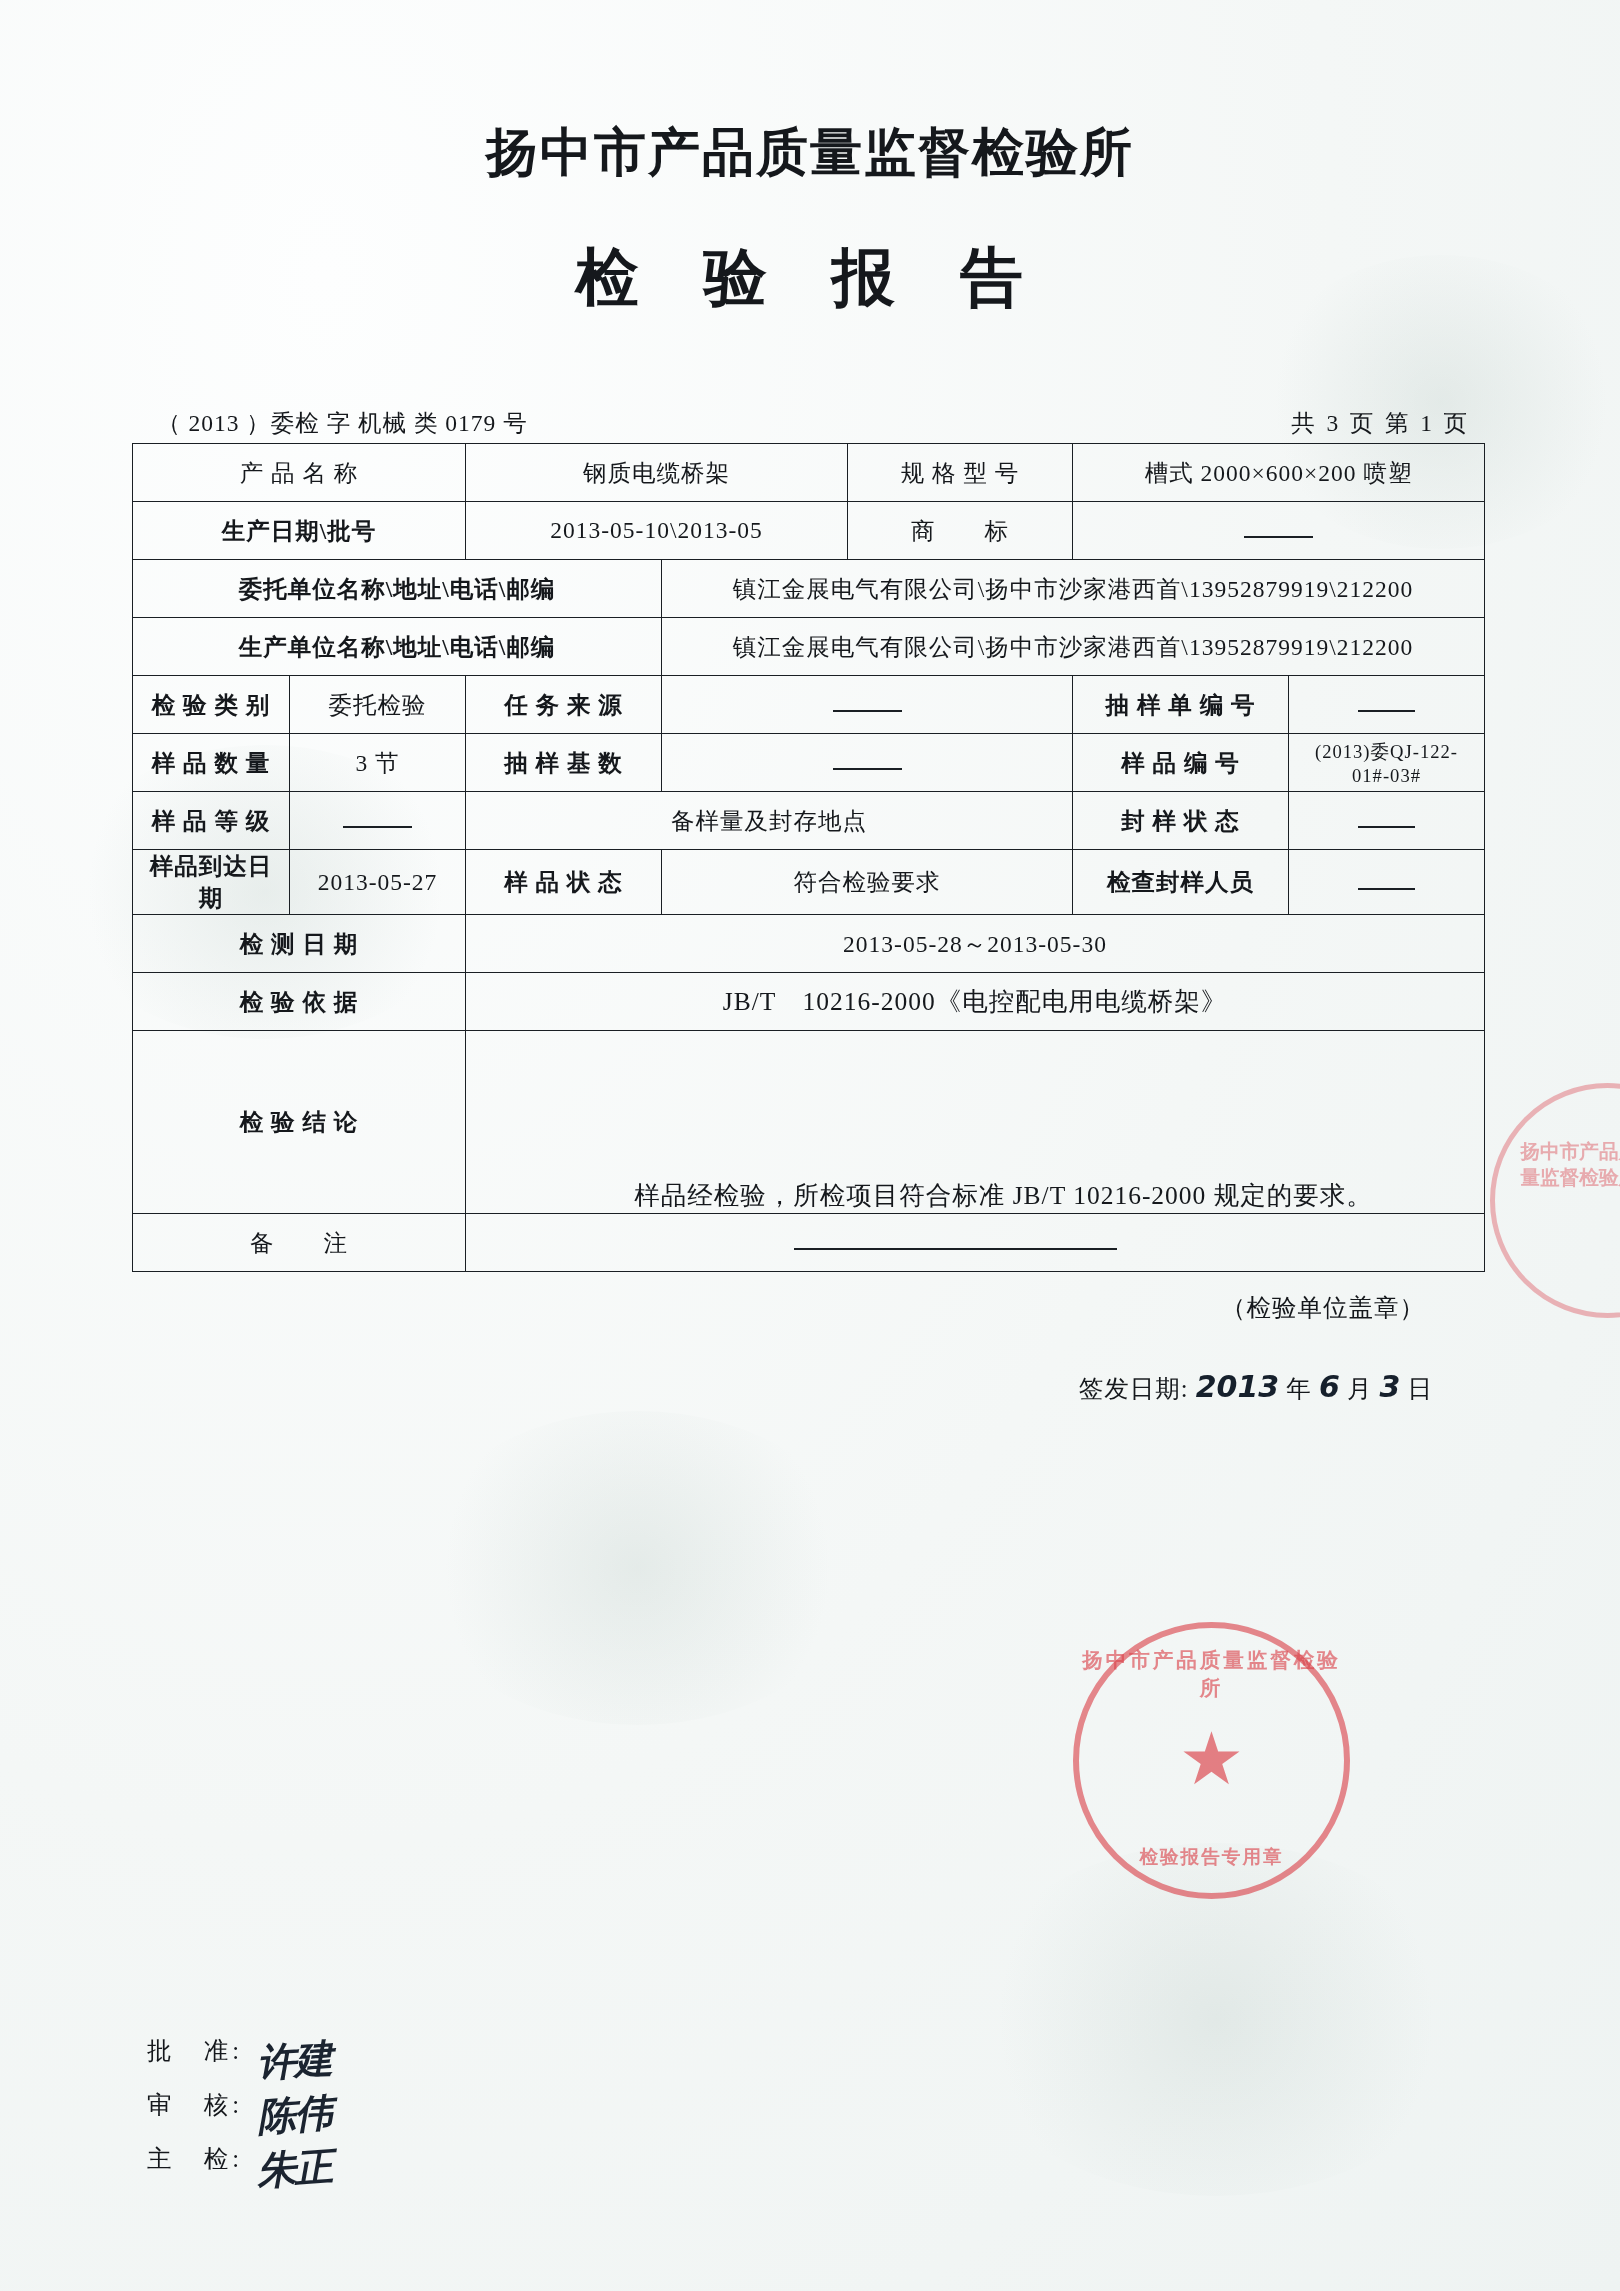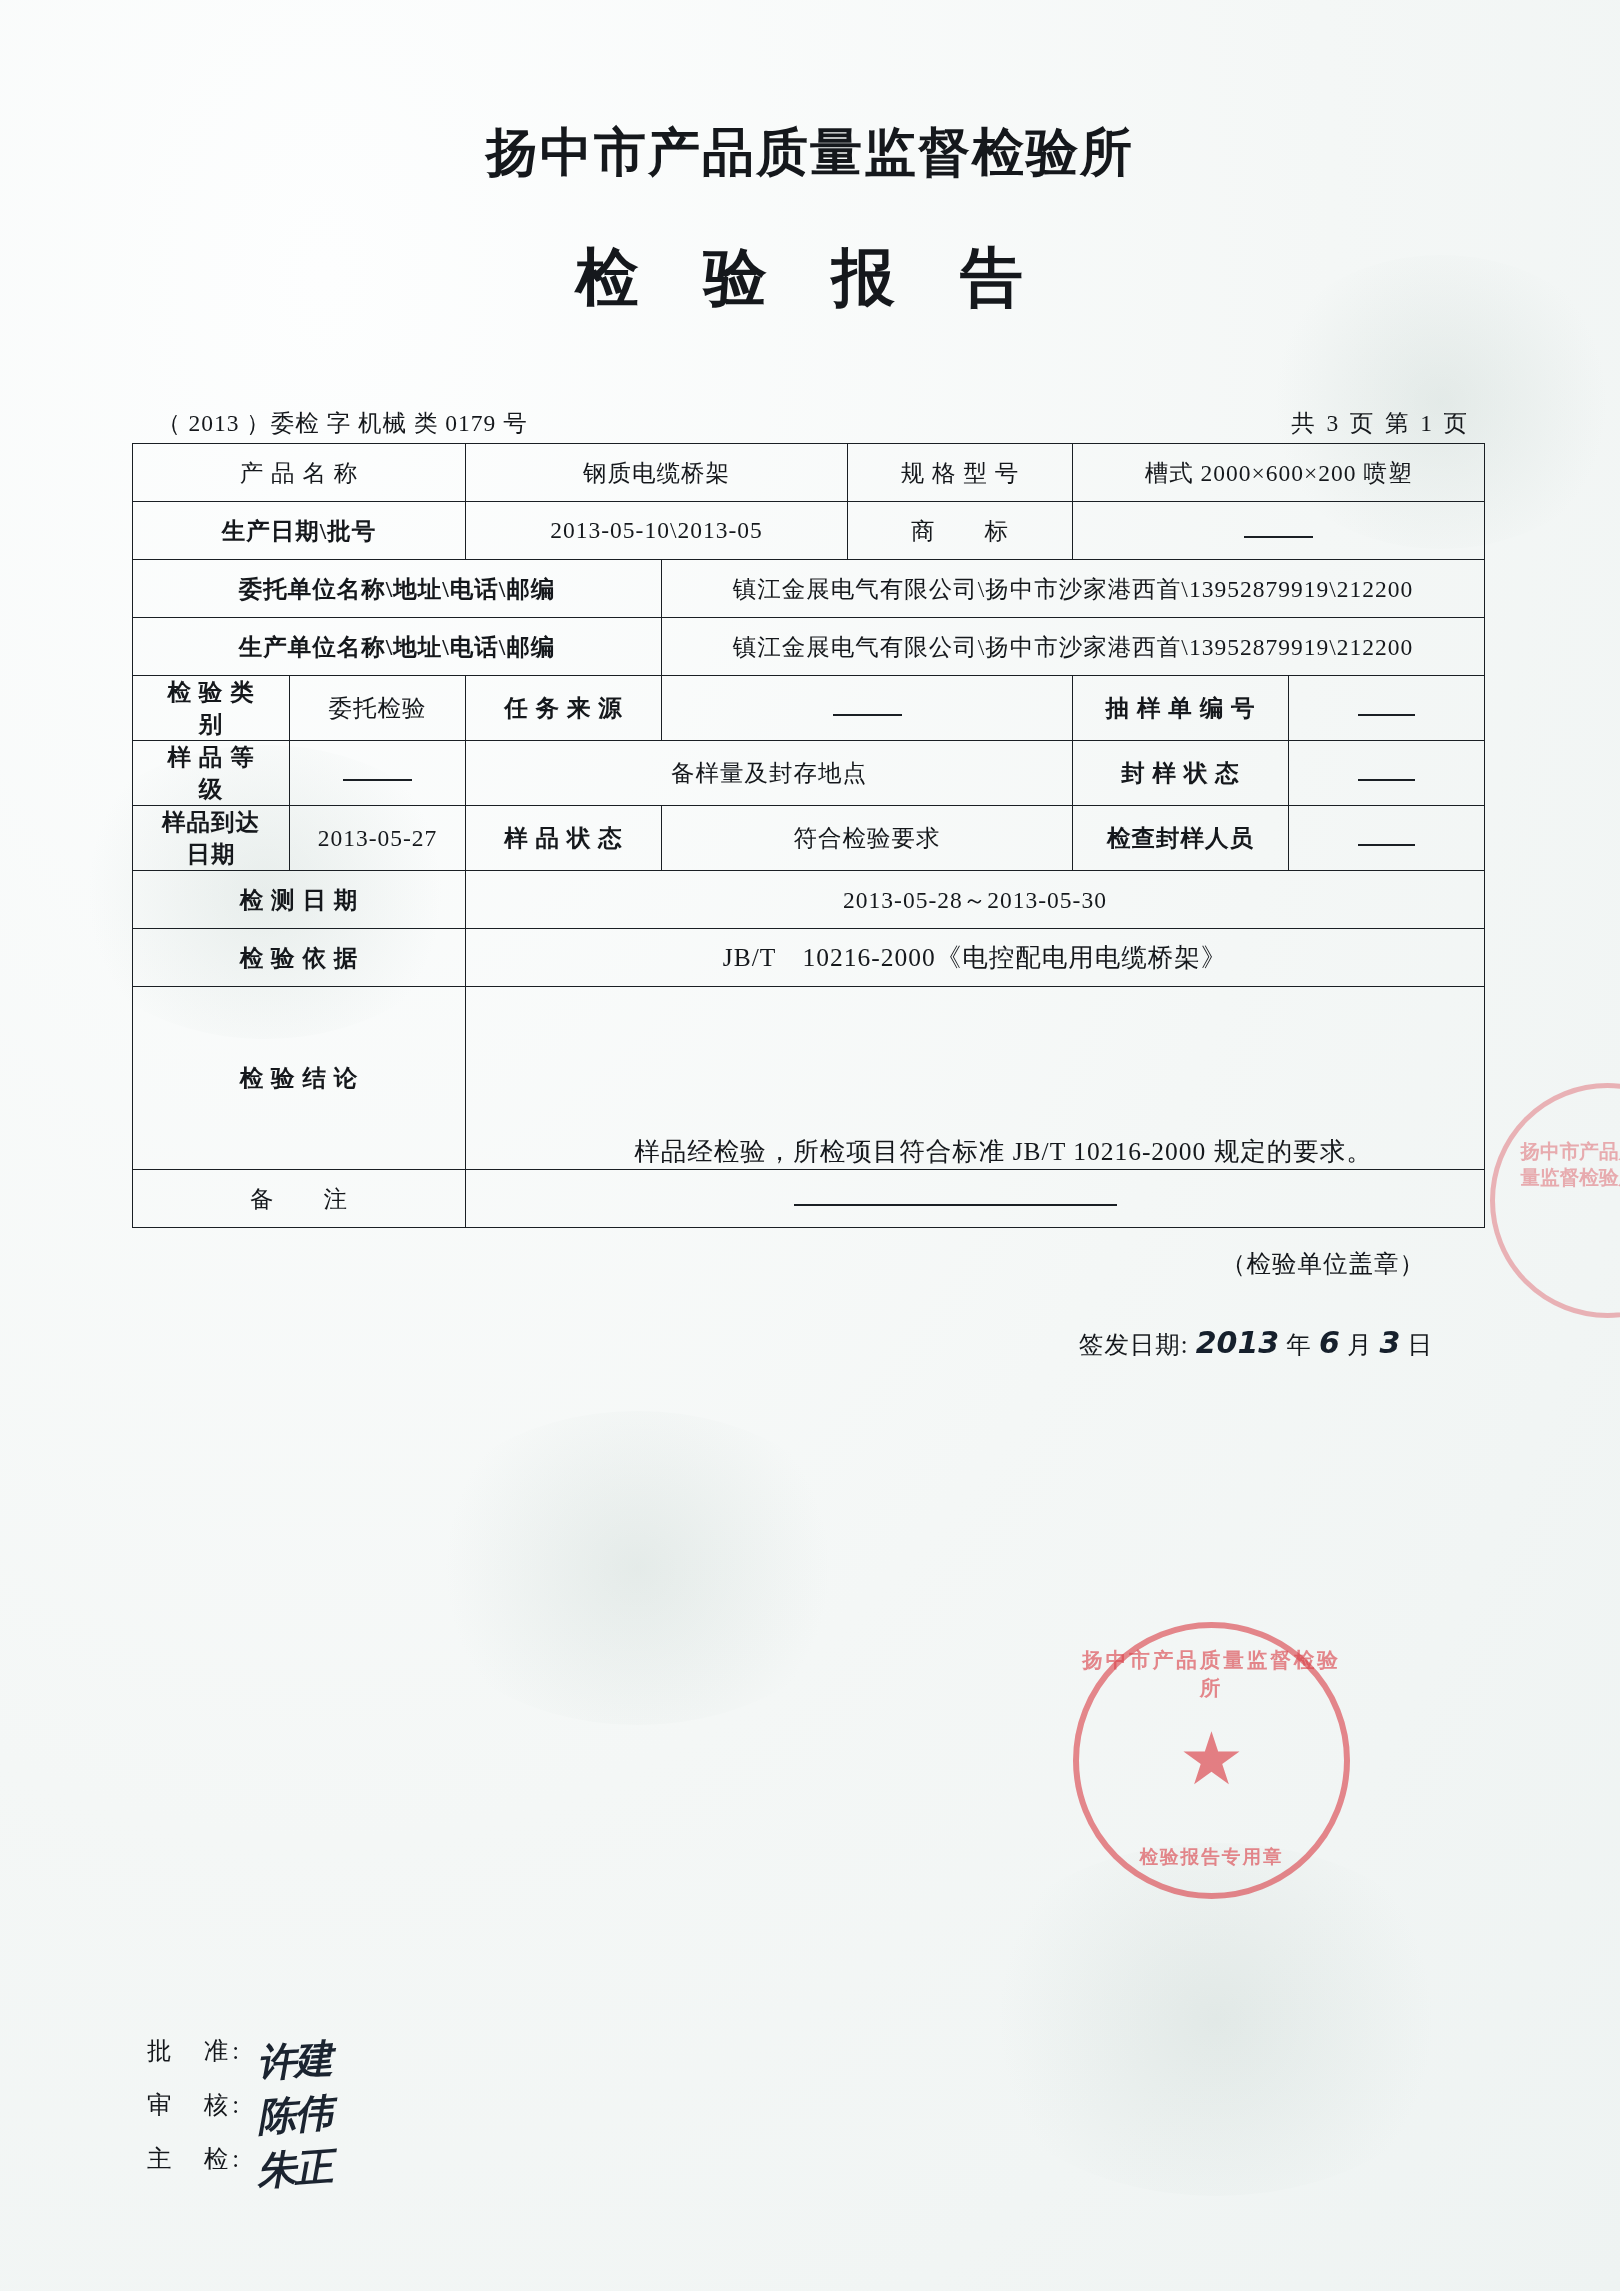--- a/index.html
+++ b/index.html
@@ -68,21 +68,21 @@
     position: absolute;
     top: 443px;
     left: 132px;
     width: 1353px;
     border-collapse: collapse;
     table-layout: fixed;
     font-size: 23.5px;
   }
   .tbl td {
     border: 1.6px solid #1a1f24;
-    padding: 0 21px;
+    padding: 0 8px;
     text-align: center;
     vertical-align: middle;
     height: 57px;
     letter-spacing: 1px;
   }
   .lbl { letter-spacing: 4.9px; }
   .lbl-tight { letter-spacing: 2px; font-weight: bold; }
   .left-pad { text-align: left; padding-left: 21.6px; letter-spacing: 0.5px; }
   .dash {
     display: inline-block;
@@ -286,20 +286,28 @@
         <td colspan="3" class="lbl-tight">生产单位名称\地址\电话\邮编</td>
         <td colspan="4" class="left-pad">镇江金展电气有限公司\扬中市沙家港西首\13952879919\212200</td>
       </tr>
       <tr>
         <td class="lbl-tight">检 验 类 别</td>
         <td>委托检验</td>
         <td class="lbl-tight">任 务 来 源</td>
         <td colspan="2"><span class="dash"></span></td>
         <td class="lbl-tight">抽 样 单 编 号</td>
         <td><span class="dash-sm"></span></td>
+      </tr>
+      <tr>
+        <td class="lbl-tight">样 品 数 量</td>
+        <td>3 节</td>
+        <td class="lbl-tight">抽 样 基 数</td>
+        <td colspan="2"><span class="dash"></span></td>
+        <td class="lbl-tight">样 品 编 号</td>
+        <td class="small-code">(2013)委QJ-122-01#-03#</td>
       </tr>
       <tr>
         <td class="lbl-tight">样 品 等 级</td>
         <td><span class="dash"></span></td>
         <td colspan="3">备样量及封存地点</td>
         <td class="lbl-tight">封 样 状 态</td>
         <td><span class="dash-sm"></span></td>
       </tr>
       <tr>
         <td class="lbl-tight">样品到达日期</td>

